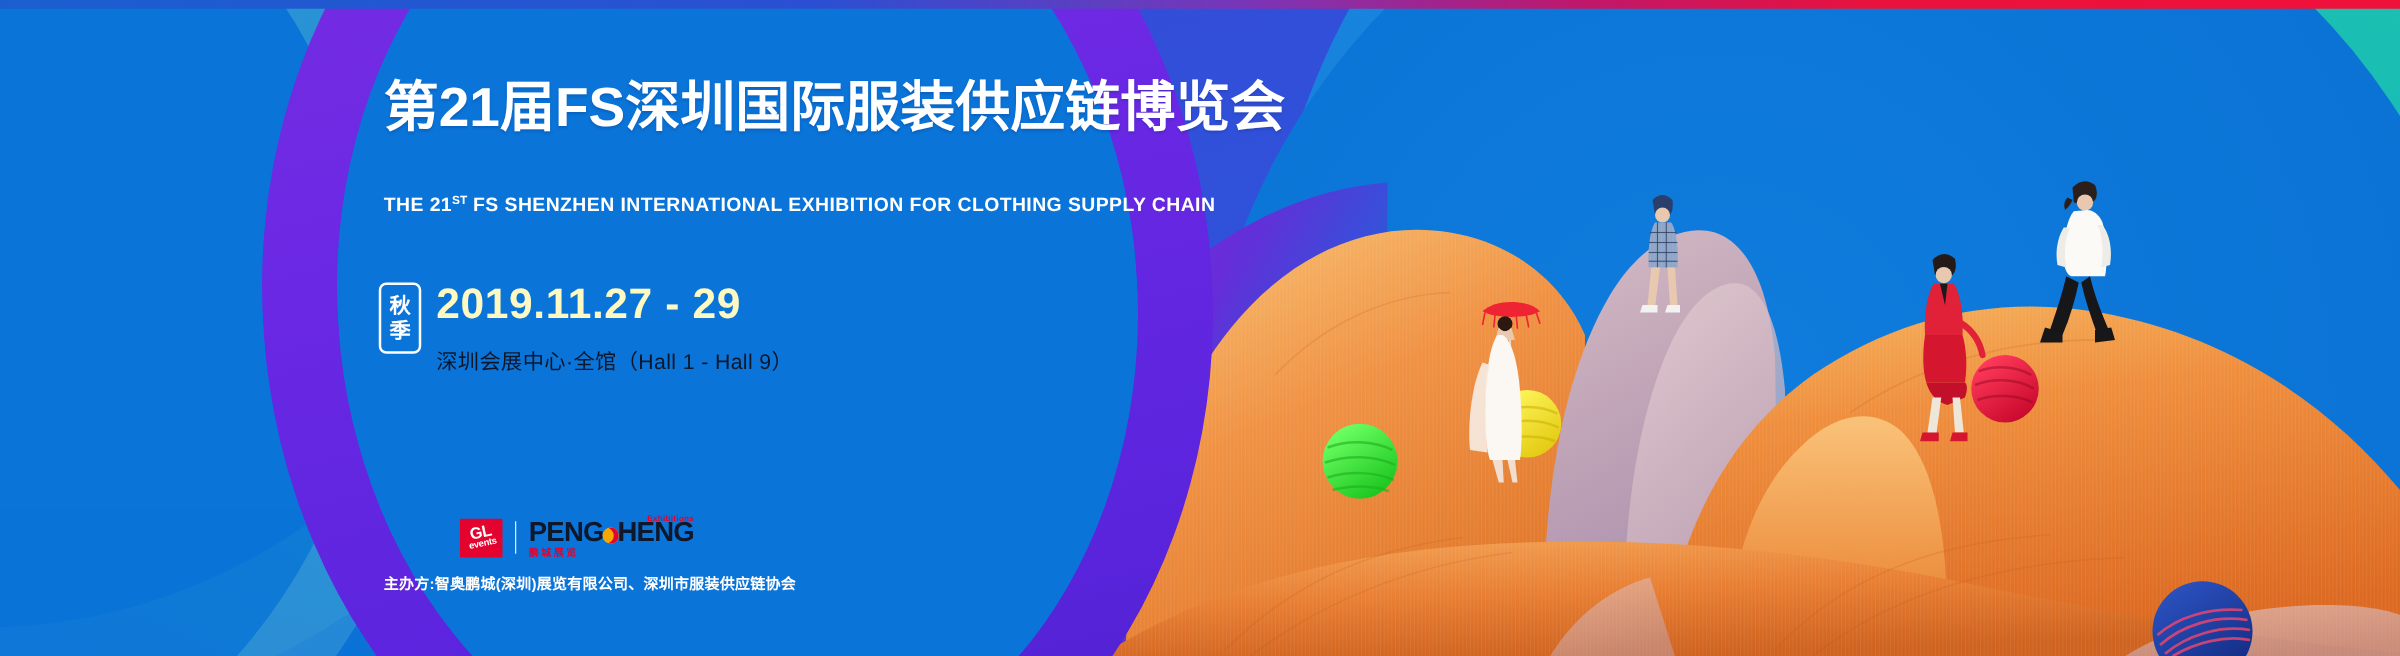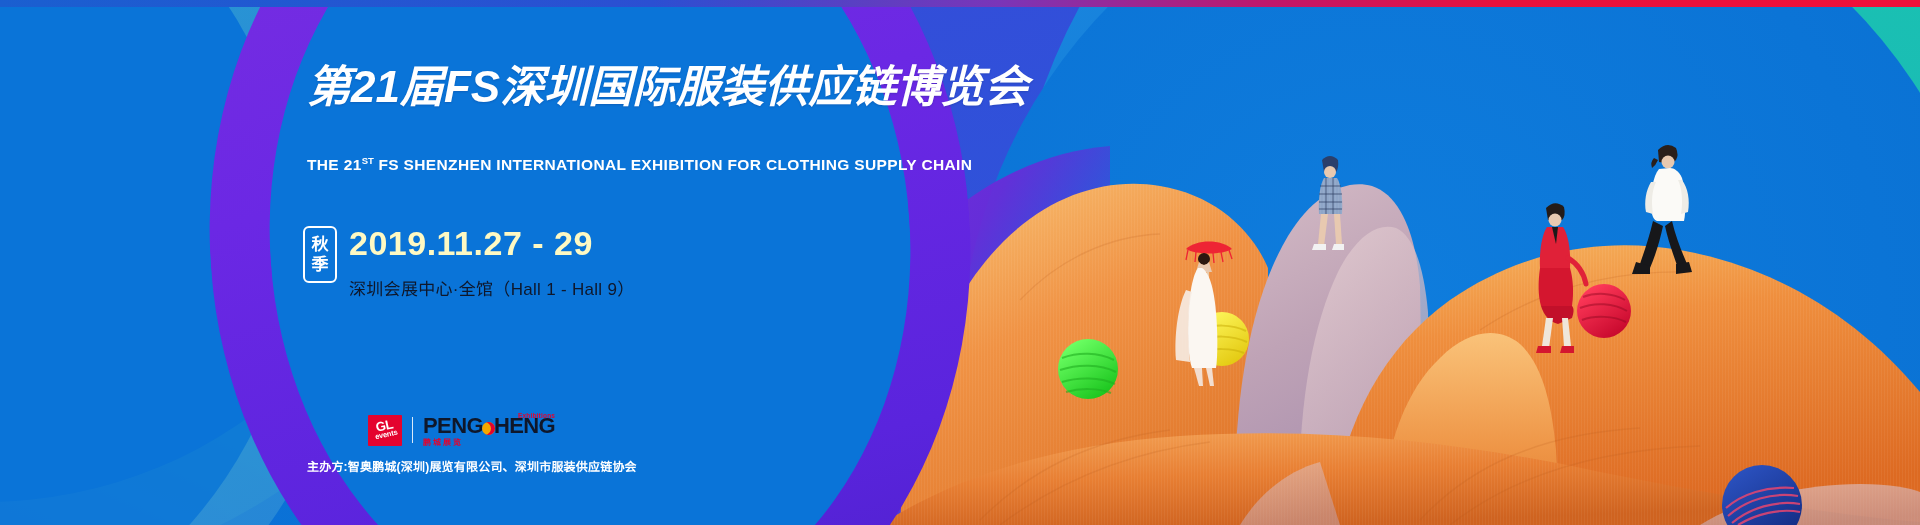--- a/index.html
+++ b/index.html
@@ -98,21 +98,20 @@
 
   .title-cn{
     position:absolute;left:307px;top:62px;
     color:#fff;
     font-weight:bold;
     font-size:44px;
     line-height:49px;
     letter-spacing:0px;
     white-space:nowrap;
     text-shadow:0 1px 2px rgba(10,40,110,.25);
-    font-style:italic;
   }
   .title-cn .l2{display:block;}
 
   .subtitle-en{
     position:absolute;left:307px;top:150px;
     color:#ffffff;
     font-size:15.5px;
     line-height:21px;
     letter-spacing:.35px;
     white-space:nowrap;

